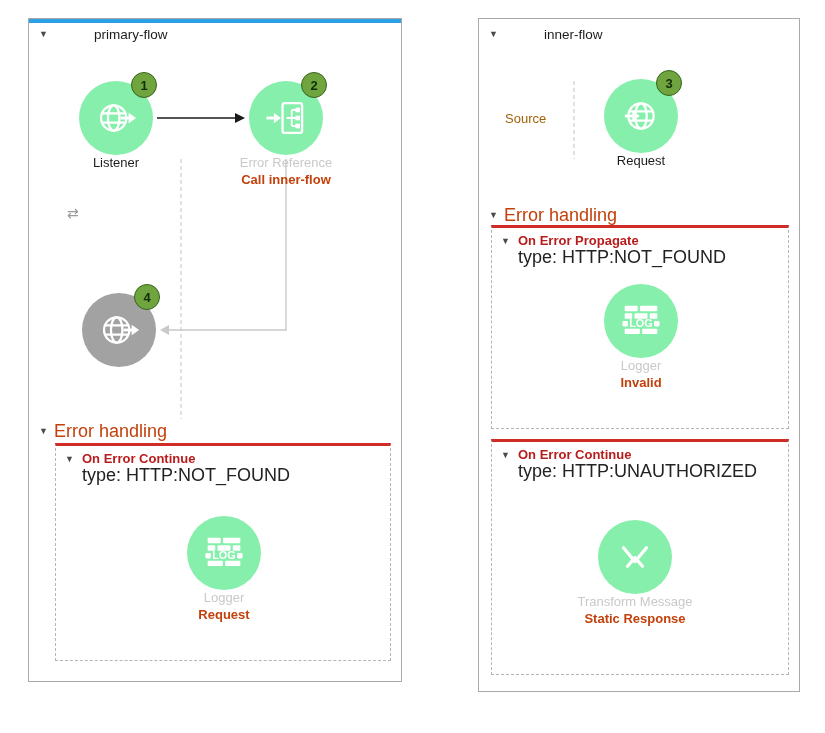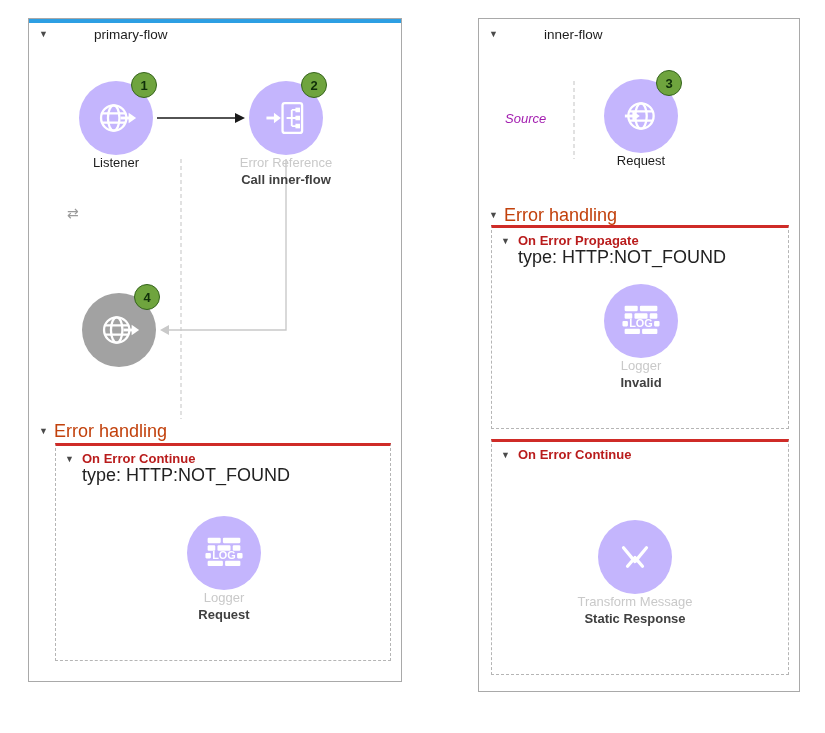--- a/index.html
+++ b/index.html
@@ -9,42 +9,42 @@
 
   .panel { position:absolute; background:#fff; border:1px solid #a9a9a9; }
   .sel-bar { position:absolute; top:0; left:0; right:0; height:4px; background:#2d9fe3; }
 
   .flow-title-row { position:absolute; left:10px; top:8px; display:flex; align-items:center; gap:6px; }
   .tri { font-size:9px; color:#4a4a4a; line-height:1; cursor:pointer; }
   .flow-title { font-size:13.5px; color:#1d1d1d;margin-left:40px; }
 
   .node { position:absolute; width:150px; display:flex; flex-direction:column; align-items:center; }
   .circle { width:74px; height:74px; border-radius:50%; display:flex; align-items:center; justify-content:center; }
-  .blue { background:#c4b5fd; }
+  .blue { background:#86efac; }
   .gray { background:#a2a2a2; }
   .badge { position:absolute; left:90px; top:-9px; width:26px; height:26px; border-radius:50%;
     background:#6fa43e; border:1.5px solid #35641c; color:#10300a; font-size:13px; font-weight:bold;
     display:flex; align-items:center; justify-content:center; z-index:3; }
   .node-type { font-size:13px; color:#c9c9c9; text-align:center; }
   .node-type.dark { color:#1d1d1d; }
-  .node-name { margin-top:2px; font-size:13px; font-weight:bold; color:#404040; text-align:center; }
+  .node-name { margin-top:2px; font-size:13px; font-weight:bold; color:#c2410c; text-align:center; }
   .exchange { position:absolute; left:26px; top:124px; font-size:14px; color:#9a9a9a; }
 
   .connector-layer { position:absolute; left:0; top:0; pointer-events:none; }
 
   .eh-row { position:absolute; display:flex; align-items:center; gap:6px; }
   .eh-title { font-size:18px; color:#c2410c; }
 
   .scope { position:absolute; border:1px dashed #b5b5b5; border-top:3px solid #cf2b27; background:#fff; }
   .scope-tri { position:absolute; left:9px; top:9px; }
   .scope-head { margin:5px 0 0 26px; }
   .scope-type { font-size:13px; font-weight:bold; color:#b91c1c; line-height:16px; }
   .scope-errtype { font-size:18px; font-weight:normal; color:#222; line-height:16px; }
 
-  .source-label { position:absolute; font-size:13px; color:#a21caf;font-style:italic; }
+  .source-label { position:absolute; font-size:13px; color:#a16207; }
 </style>
 </head>
 <body>
 
 <div class="panel" style="left:28px; top:18px; width:374px; height:664px;">
   <div class="sel-bar"></div>
 
   <div class="flow-title-row">
     <span class="tri">▼</span>
     <span class="flow-title">primary-flow</span>
@@ -200,20 +200,21 @@
       </div>
       <div class="node-type">Logger</div>
       <div class="node-name">Invalid</div>
     </div>
   </div>
 
   <div class="scope" style="left:12px; top:420px; width:298px; height:236px;">
     <span class="tri scope-tri">▼</span>
     <div class="scope-head">
       <div class="scope-type">On Error Continue</div>
+      <div class="scope-errtype">type: HTTP:UNAUTHORIZED</div>
     </div>
     <div class="node" style="left:68px; top:78px;">
       <div class="circle blue">
         <svg viewBox="0 0 40 40" width="46" height="46">
           <g stroke="#fff" stroke-width="2.8" fill="none" stroke-linecap="round" stroke-linejoin="round">
             <path d="M10 12 L20 24 L30 12"></path>
             <path d="M13.5 28 L20 20.5 L26.5 28"></path>
           </g>
         </svg>
       </div>

